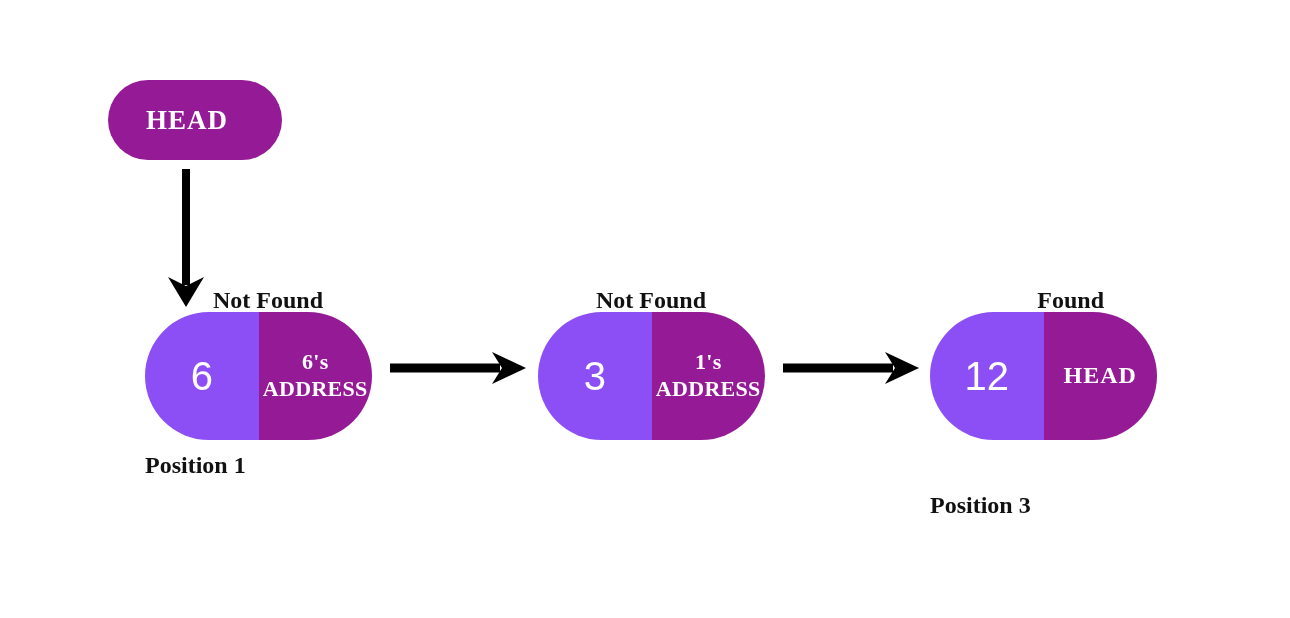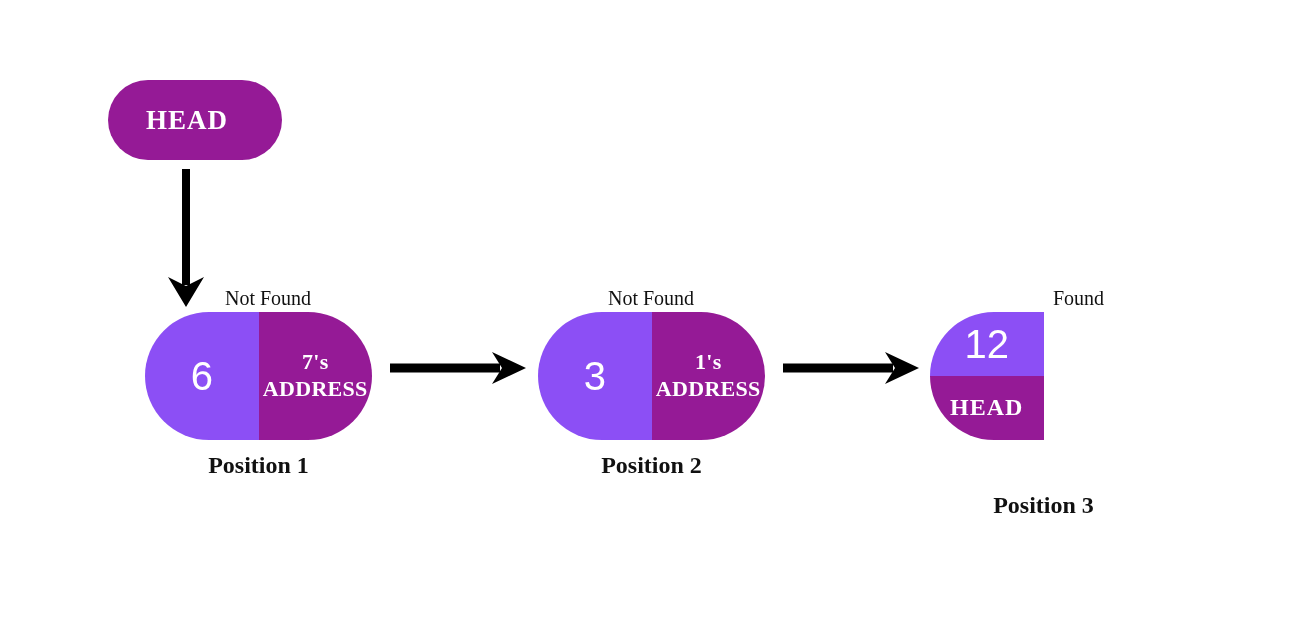--- a/index.html
+++ b/index.html
@@ -94,27 +94,27 @@
     font-size: 24px;
     letter-spacing: 1px;
   }
 
   
   .status-label {
     position: absolute;
     text-align: center;
     color: #111111;
     font-family: "Liberation Serif", "DejaVu Serif", serif;
-    font-weight: normal;
-    font-size: 20px;
+    font-weight: bold;
+    font-size: 24px;
     white-space: nowrap;
   }
   .position-label {
     position: absolute;
-    text-align: center;
+    text-align: left;
     color: #111111;
     font-family: "Liberation Serif", "DejaVu Serif", serif;
     font-weight: bold;
     font-size: 24px;
     white-space: nowrap;
   }
 </style>
 </head>
 <body>
 
@@ -128,48 +128,47 @@
     <line x1="26" y1="4" x2="26" y2="120" stroke="#000000" stroke-width="8"></line>
     <path d="M 26 142 L 8 112 L 26 121 L 44 112 Z" fill="#000000"></path>
   </svg>
 
   <div class="status-label" style="left:208px; top:287px; width:120px;">Not Found</div>
   <div class="node" style="left:145px; top:312px;">
     <div class="node-half node-value">
       <span class="value-text">6</span>
     </div>
     <div class="node-half node-addr">
-      <span class="addr-text"><span>7's</span><br><span>ADDRESS</span></span>
+      <span class="addr-text"><span>6's</span><br><span>ADDRESS</span></span>
     </div>
   </div>
   <div class="position-label" style="left:145px; top:452px; width:227px;">Position 1</div>
 
   <svg class="arrow-svg" style="left:388px; top:350px;" width="145" height="40" viewBox="0 0 145 40">
     <line x1="2" y1="18" x2="112" y2="18" stroke="#000000" stroke-width="9"></line>
     <path d="M 138 18 L 104 2 L 114 18 L 104 34 Z" fill="#000000"></path>
   </svg>
 
   <div class="status-label" style="left:591px; top:287px; width:120px;">Not Found</div>
   <div class="node" style="left:538px; top:312px;">
     <div class="node-half node-value">
       <span class="value-text">3</span>
     </div>
     <div class="node-half node-addr">
       <span class="addr-text"><span>1's</span><br><span>ADDRESS</span></span>
     </div>
   </div>
-  <div class="position-label" style="left:538px; top:452px; width:227px;">Position 2</div>
 
   <svg class="arrow-svg" style="left:781px; top:350px;" width="145" height="40" viewBox="0 0 145 40">
     <line x1="2" y1="18" x2="112" y2="18" stroke="#000000" stroke-width="9"></line>
     <path d="M 138 18 L 104 2 L 114 18 L 104 34 Z" fill="#000000"></path>
   </svg>
 
   <div class="status-label" style="left:984px; top:287px; width:120px;text-align:right;">Found</div>
-  <div class="node" style="left:930px; top:312px;flex-direction:column;">
+  <div class="node" style="left:930px; top:312px;">
     <div class="node-half node-value">
       <span class="value-text">12</span>
     </div>
     <div class="node-half node-addr">
       <span class="addr-text single-line">HEAD</span>
     </div>
   </div>
   <div class="position-label" style="left:930px; top:452px; width:227px;margin-top:40px;">Position 3</div>
 
 </div>

